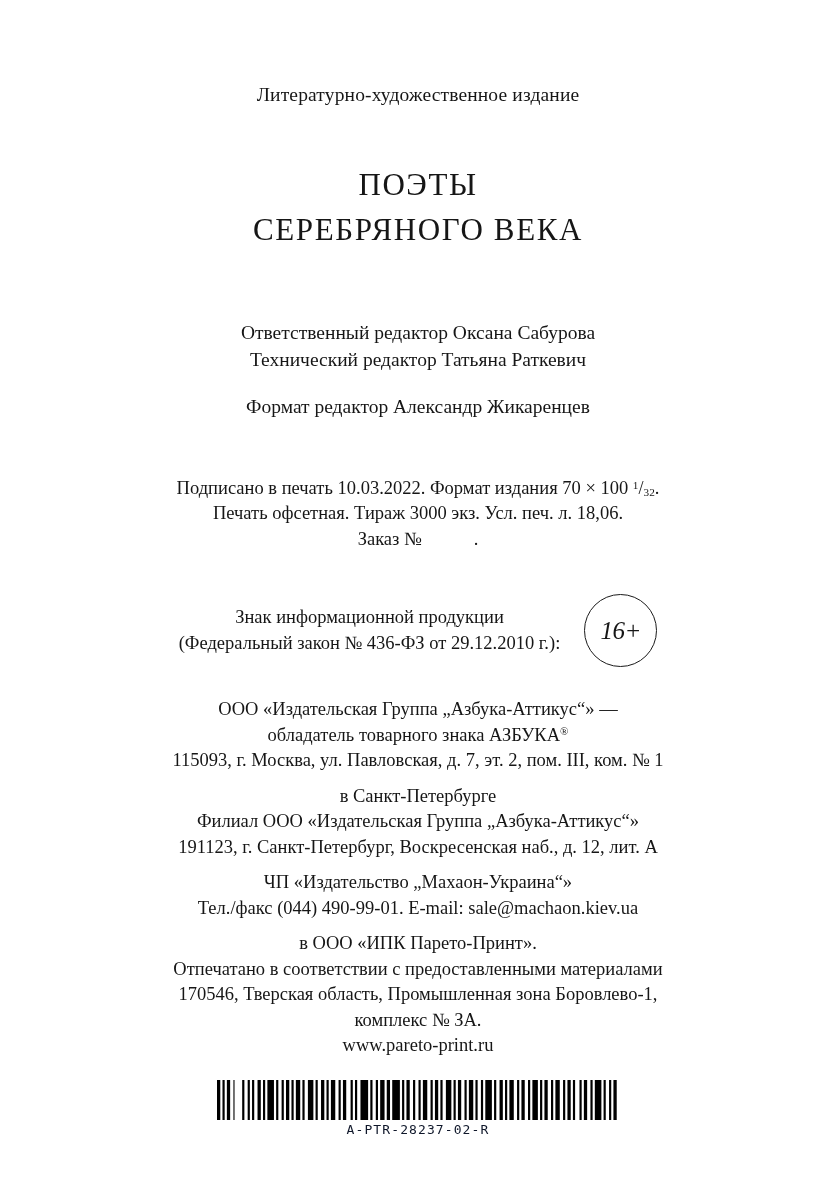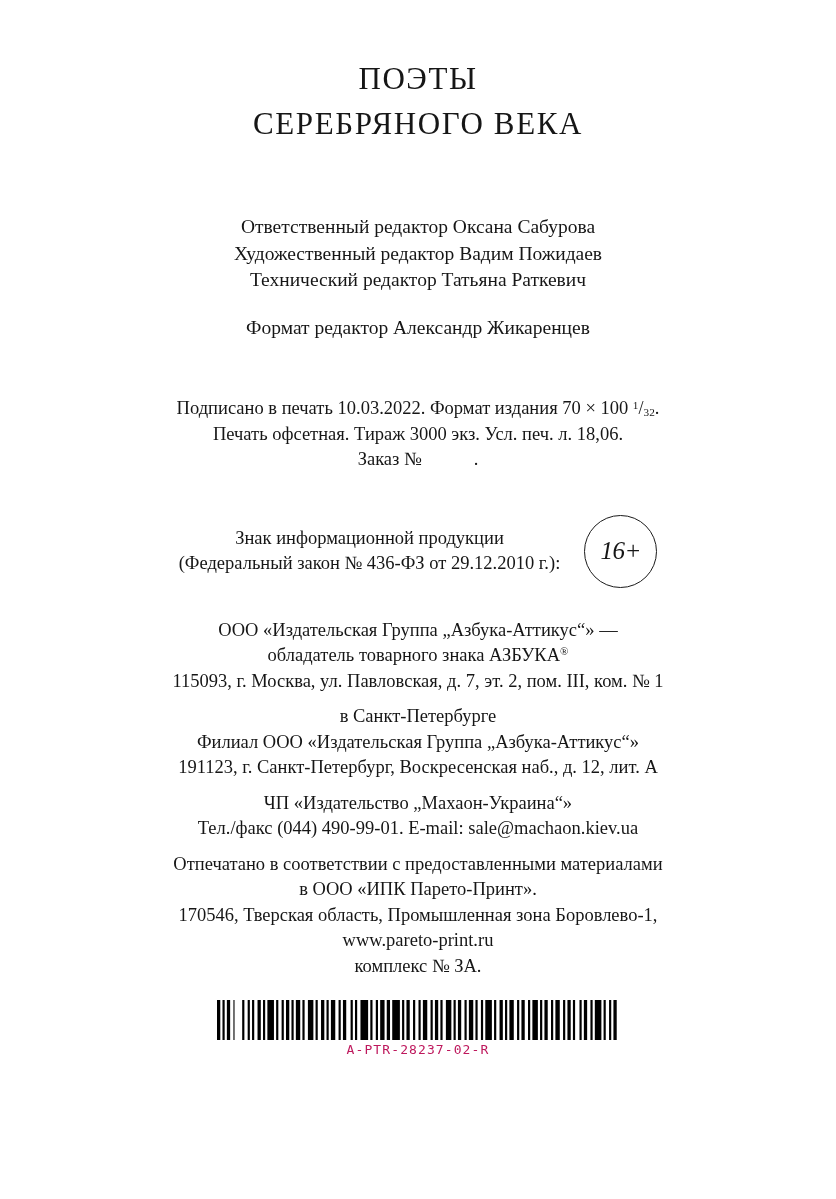--- a/index.html
+++ b/index.html
@@ -146,37 +146,37 @@
   .barcode {
     width: 403px;
     height: 40px;
     display: block;
   }
   .barcode-caption {
     margin-top: 2px;
     font-family: "DejaVu Sans Mono", "Liberation Mono", monospace;
     font-size: 13px;
     letter-spacing: 1.1px;
-    color: #be185d;
+    color: #0f172a;
   }
 </style>
 </head>
 <body>
 
 <div class="page">
 
+  <div class="line series">Литературно-художественное издание</div>
 
   <div class="title-block">
     <div class="title-line">ПОЭТЫ</div>
     <div class="title-line">СЕРЕБРЯНОГО ВЕКА</div>
   </div>
 
   <div class="staff">
     <div class="line">Ответственный редактор Оксана Сабурова</div>
-    <div class="line">Художественный редактор Вадим Пожидаев</div>
     <div class="line">Технический редактор Татьяна Раткевич</div>
     <div class="line chief">Формат редактор Александр Жикаренцев</div>
   </div>
 
   <div class="techdata">
     <div class="line">
       <span>Подписано в печать 10.03.2022. Формат издания 70 × 100 </span><span class="frac"><sup>1</sup>/<sub>32</sub></span><span>.</span>
     </div>
     <div class="line">Печать офсетная. Тираж 3000 экз. Усл. печ. л. 18,06.</div>
     <div class="line">
@@ -207,25 +207,25 @@
       <div class="line">Филиал ООО «Издательская Группа „Азбука-Аттикус“»</div>
       <div class="line">191123, г. Санкт-Петербург, Воскресенская наб., д. 12, лит. А</div>
     </div>
 
     <div class="grp">
       <div class="line">ЧП «Издательство „Махаон-Украина“»</div>
       <div class="line">Тел./факс (044) 490-99-01. E-mail: sale@machaon.kiev.ua</div>
     </div>
 
     <div class="grp">
+      <div class="line">в ООО «ИПК Парето-Принт».</div>
       <div class="line">Отпечатано в соответствии с предоставленными материалами</div>
-      <div class="line">в ООО «ИПК Парето-Принт».</div>
       <div class="line">170546, Тверская область, Промышленная зона Боровлево-1,</div>
+      <div class="line">комплекс № ЗА.</div>
       <div class="line">www.pareto-print.ru</div>
-      <div class="line">комплекс № ЗА.</div>
     </div>
 
   </div>
 
   <div class="barcode-block">
     <svg class="barcode" viewBox="0 0 403 40" preserveAspectRatio="none" role="img">
         <rect x="0.000" y="0" width="3.285" height="40" fill="#000000"></rect>
         <rect x="5.476" y="0" width="2.190" height="40" fill="#000000"></rect>
         <rect x="9.856" y="0" width="3.285" height="40" fill="#000000"></rect>
         <rect x="16.427" y="0" width="1.095" height="40" fill="#000000"></rect>

